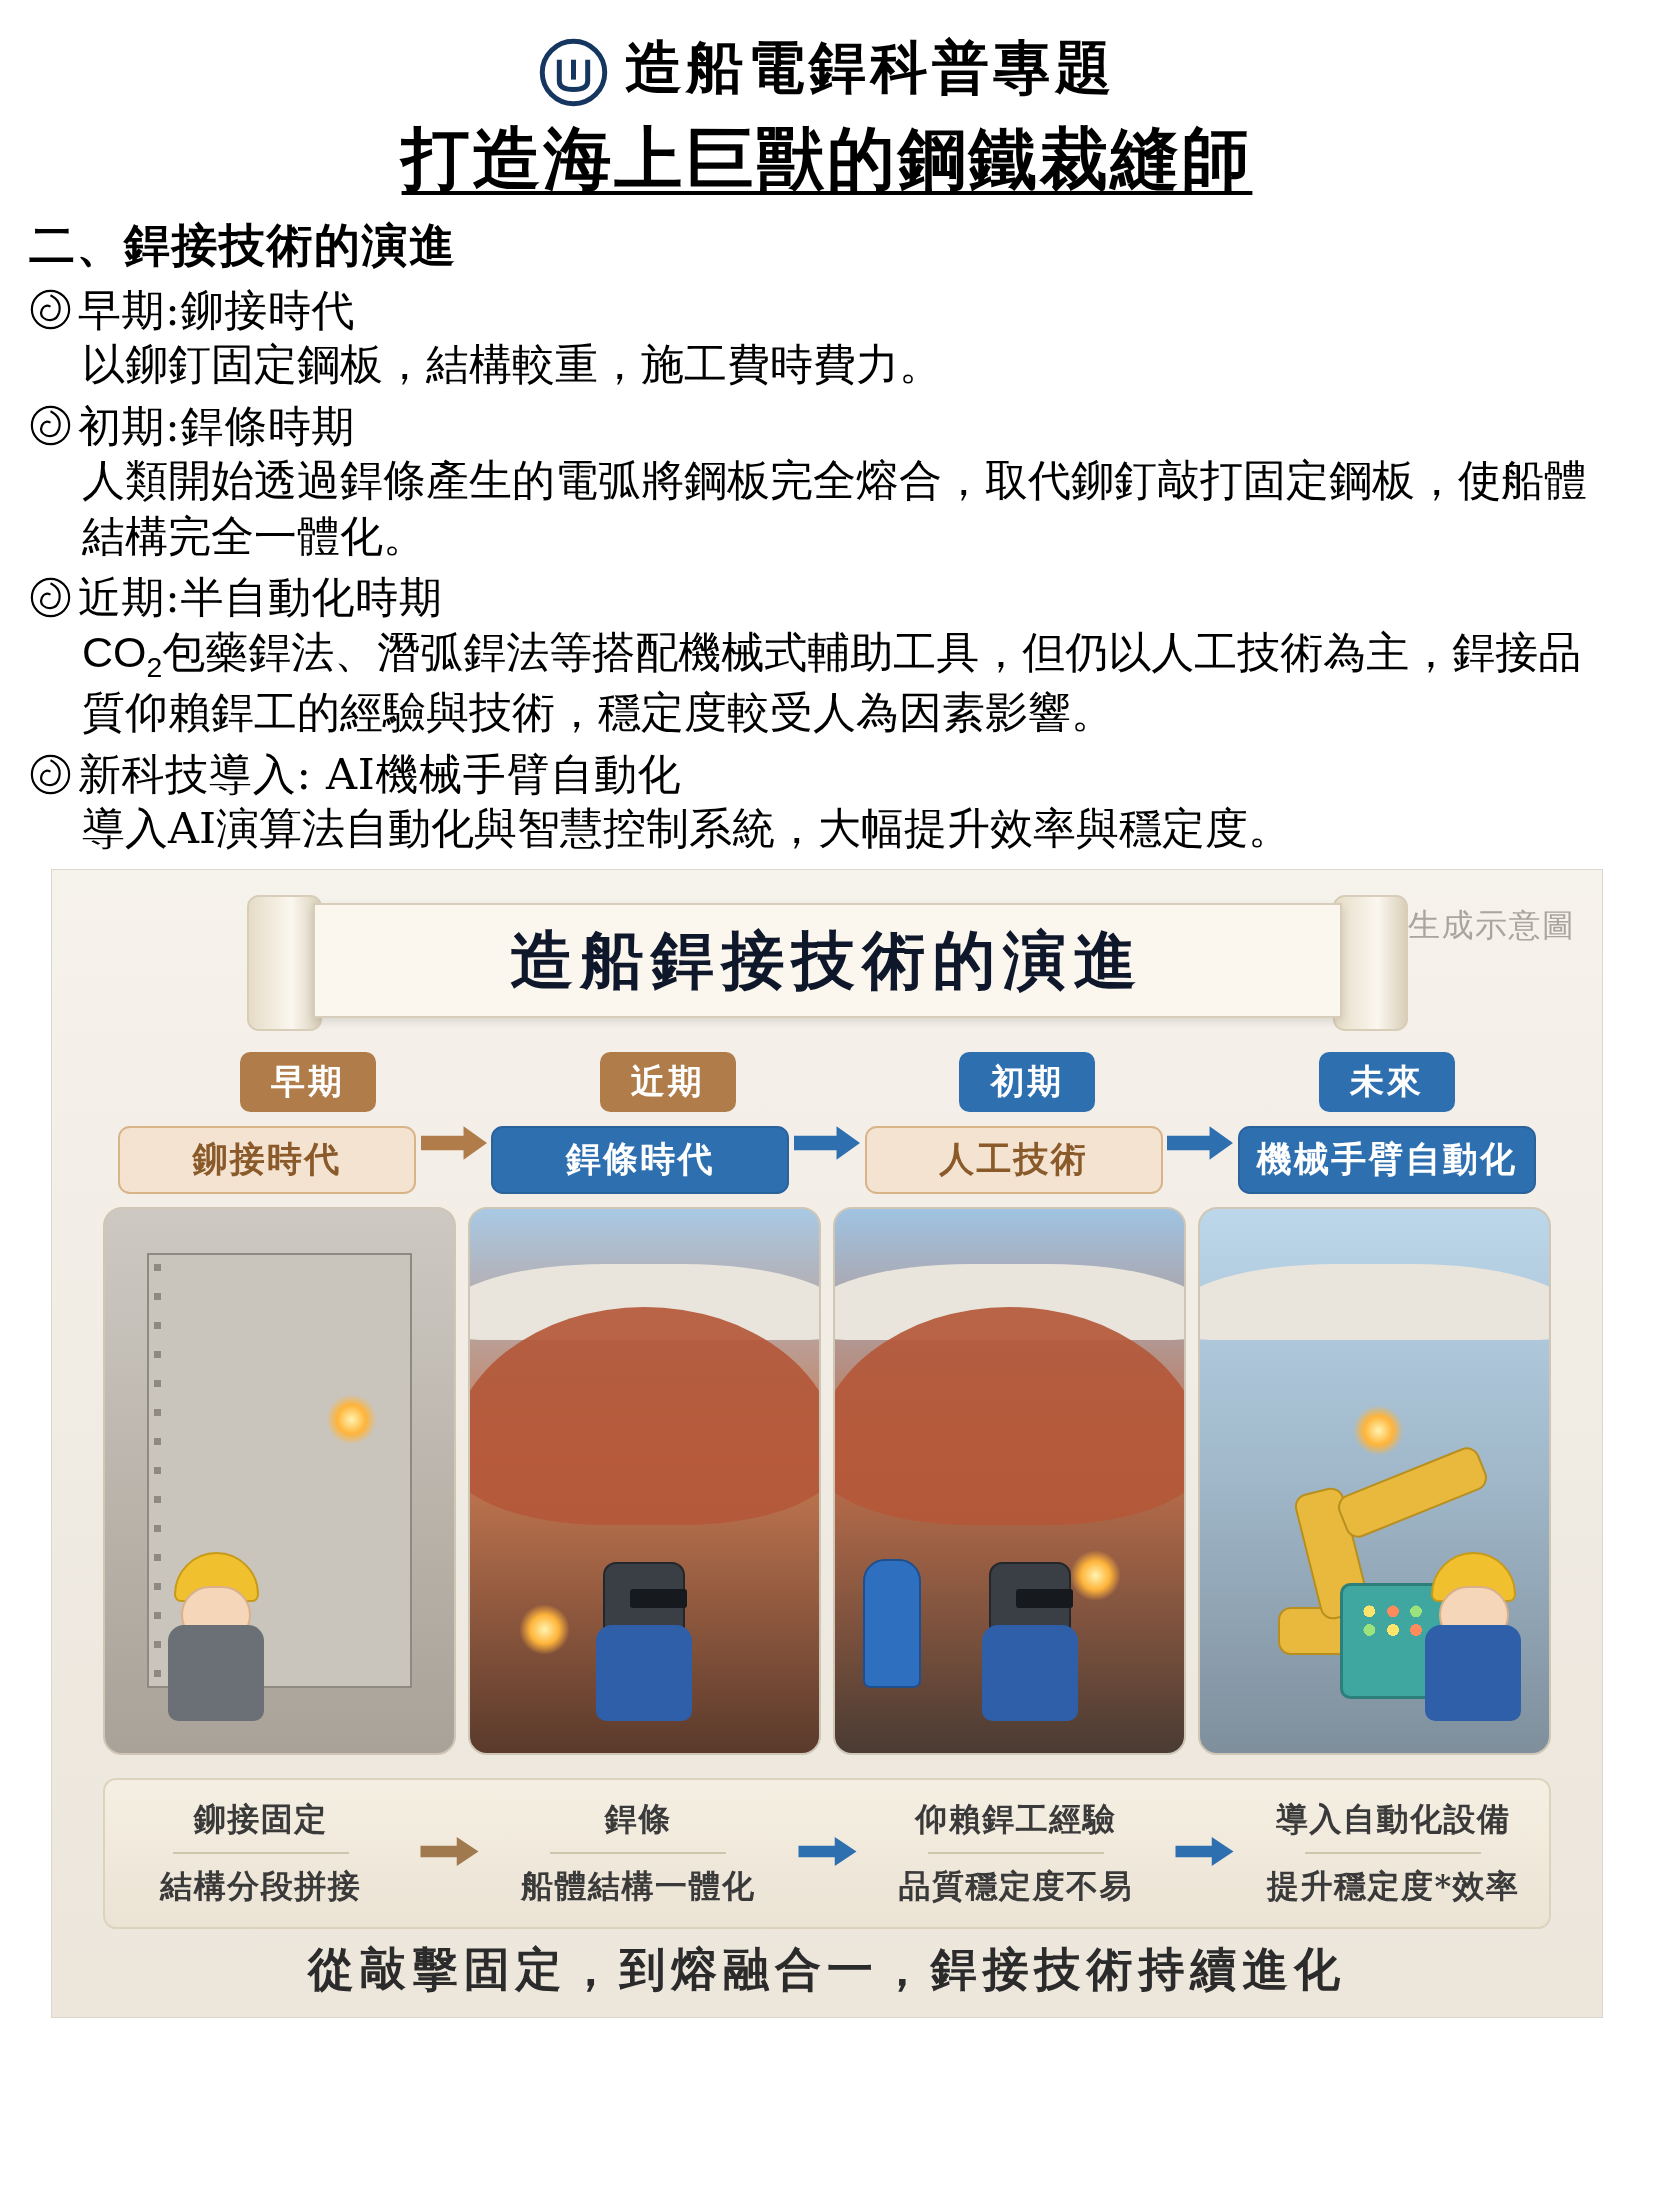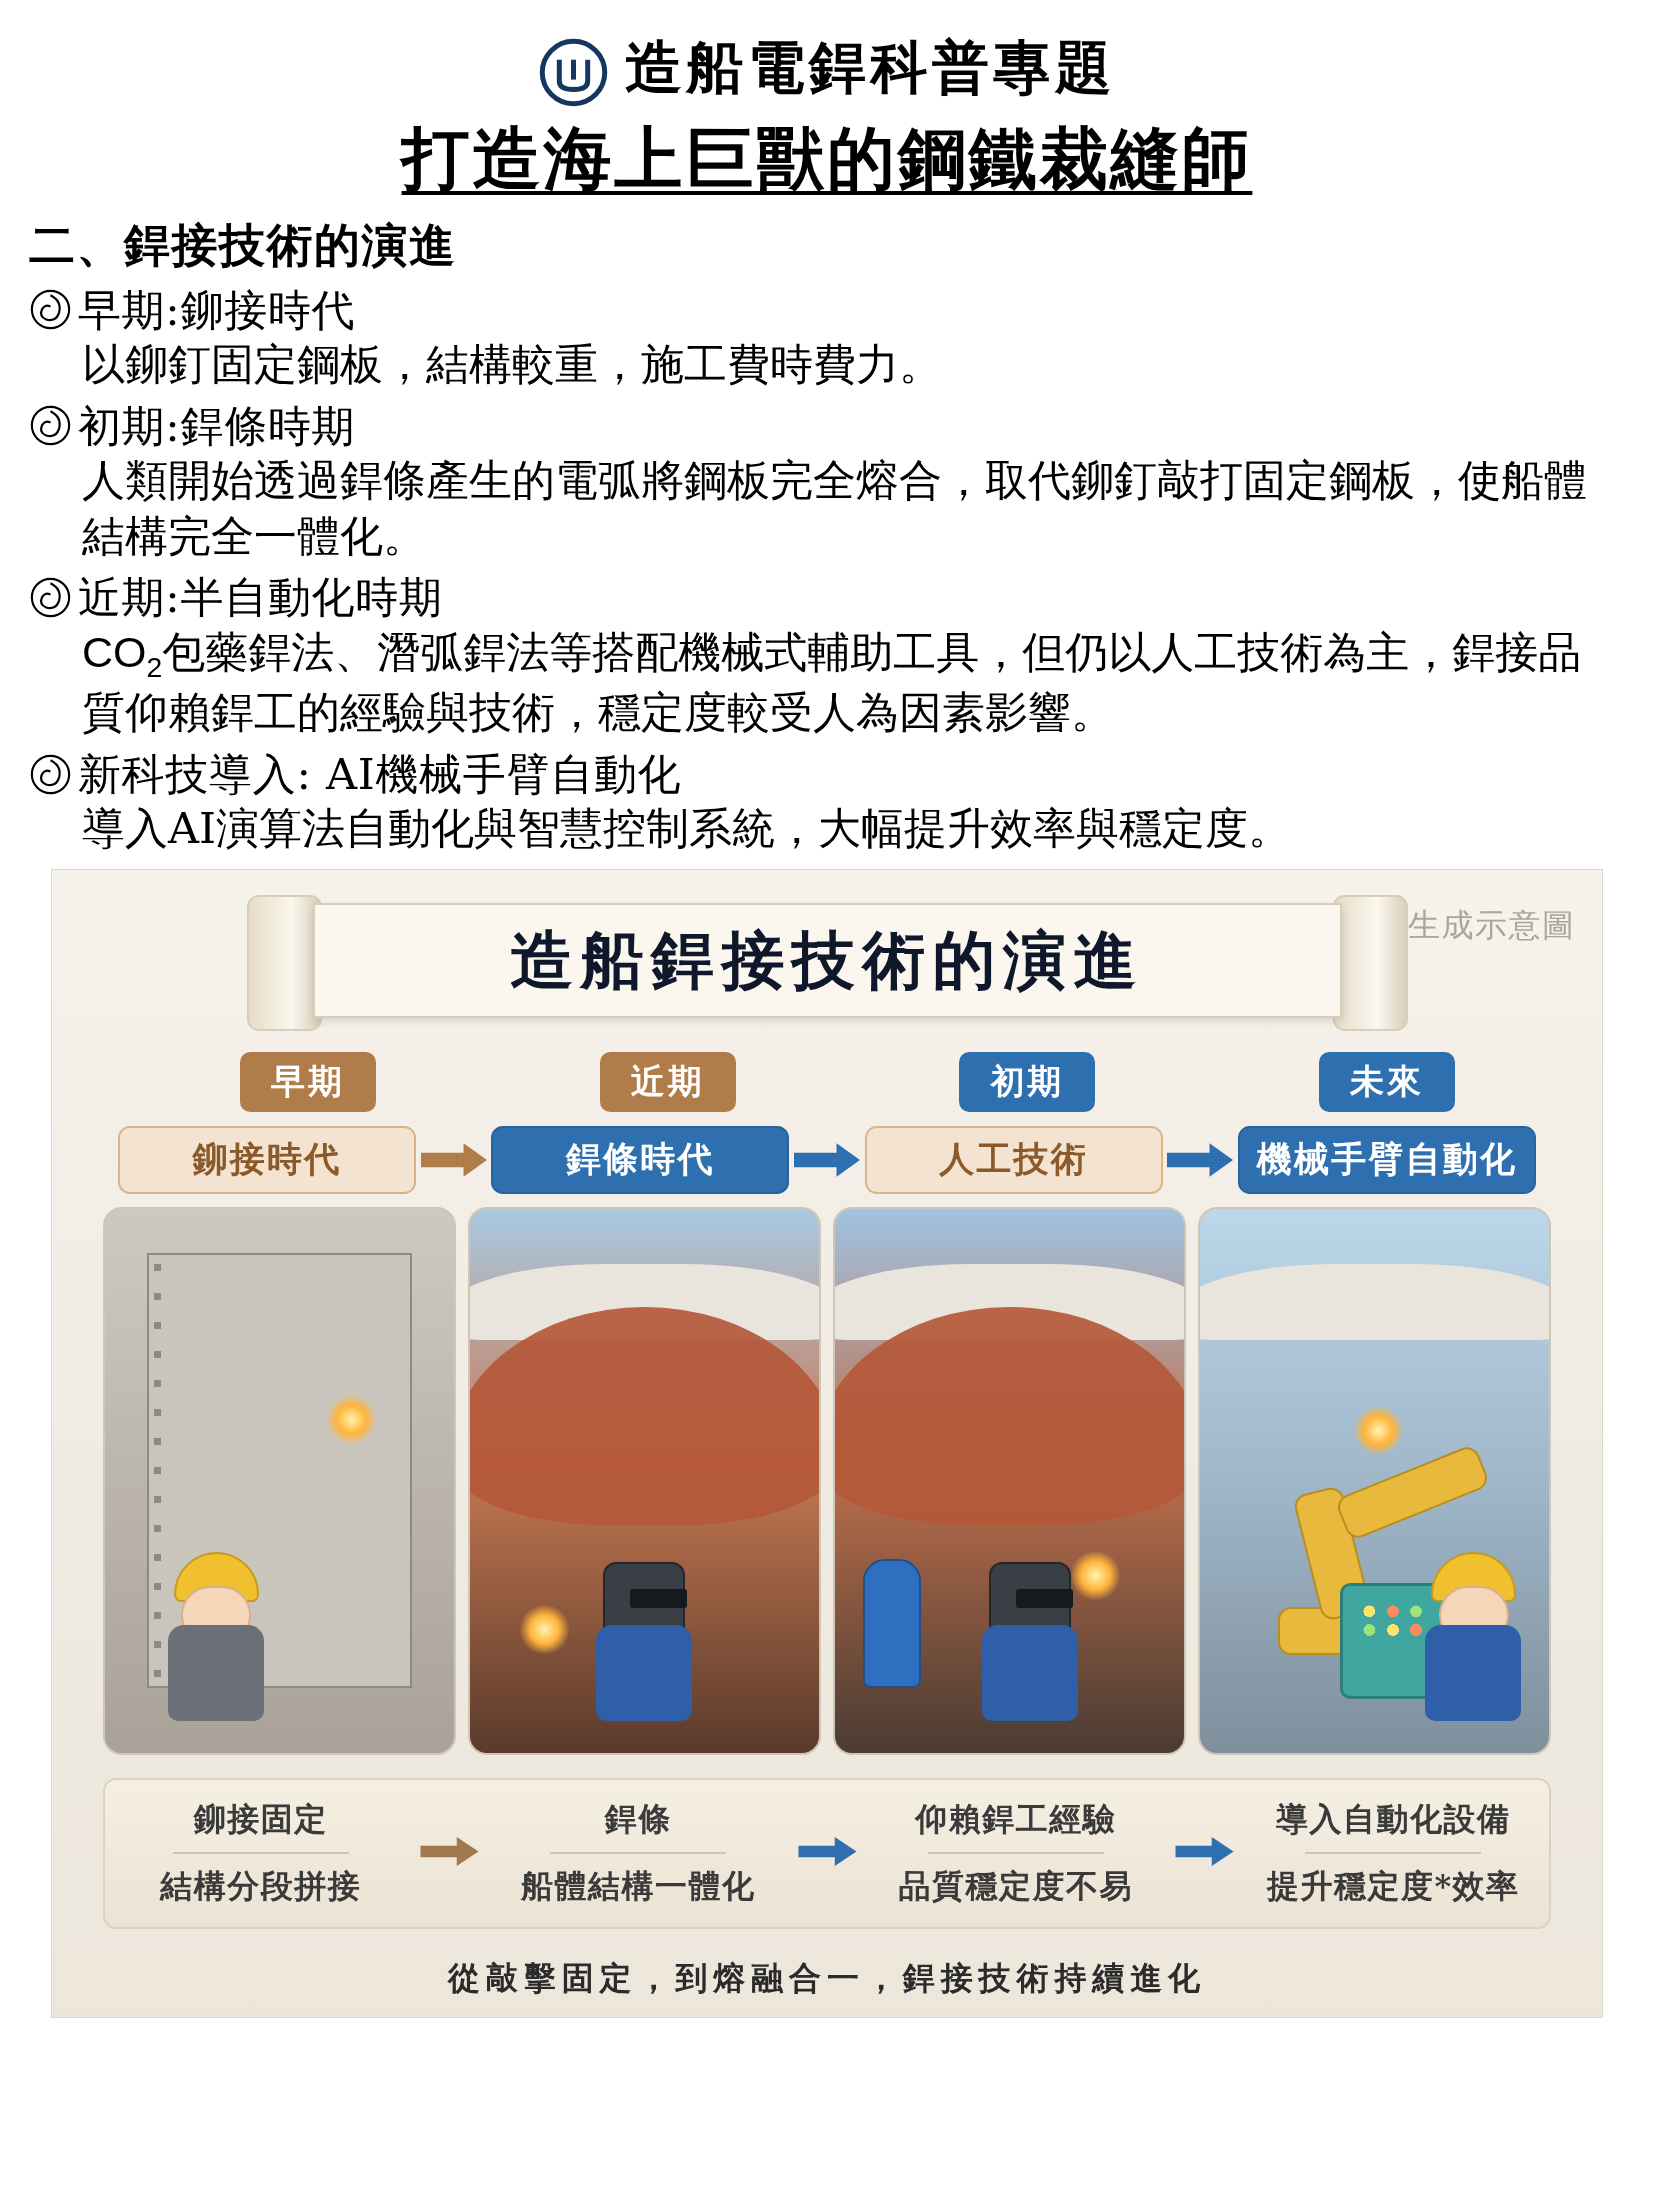--- a/index.html
+++ b/index.html
@@ -170,21 +170,21 @@
     color: #ffffff;
     letter-spacing: 2.9px;
     margin-left: 41px;
   }
   .pill.brown { background: #b07c4a; }
   .pill.blue { background: #2e6fb0; }
 
   .tag-row {
     display: flex;
     justify-content: space-between;
-    align-items: center;
+    align-items: flex-start;
     margin: 13.2px 66px 0 66px;
   }
   .tagbox {
     width: 294px;
     text-align: center;
     border-radius: 11.8px;
     padding: 8.8px 0;
     font-size: 35px;
     font-weight: 700;
     letter-spacing: 2.2px;
@@ -396,21 +396,21 @@
   .cap-arrow {
     flex: 0 0 66px;
     text-align: center;
   }
   .fig-footer {
     position: absolute;
     left: 0;
     right: 0;
     bottom: 16px;
     text-align: center;
-    font-size: 32px;
+    font-size: 46px;
     font-weight: 700;
     letter-spacing: 5.9px;
     color: #2b2b2b;
   }
 </style>
 </head>
 <body>
 
 <div class="page">
 

